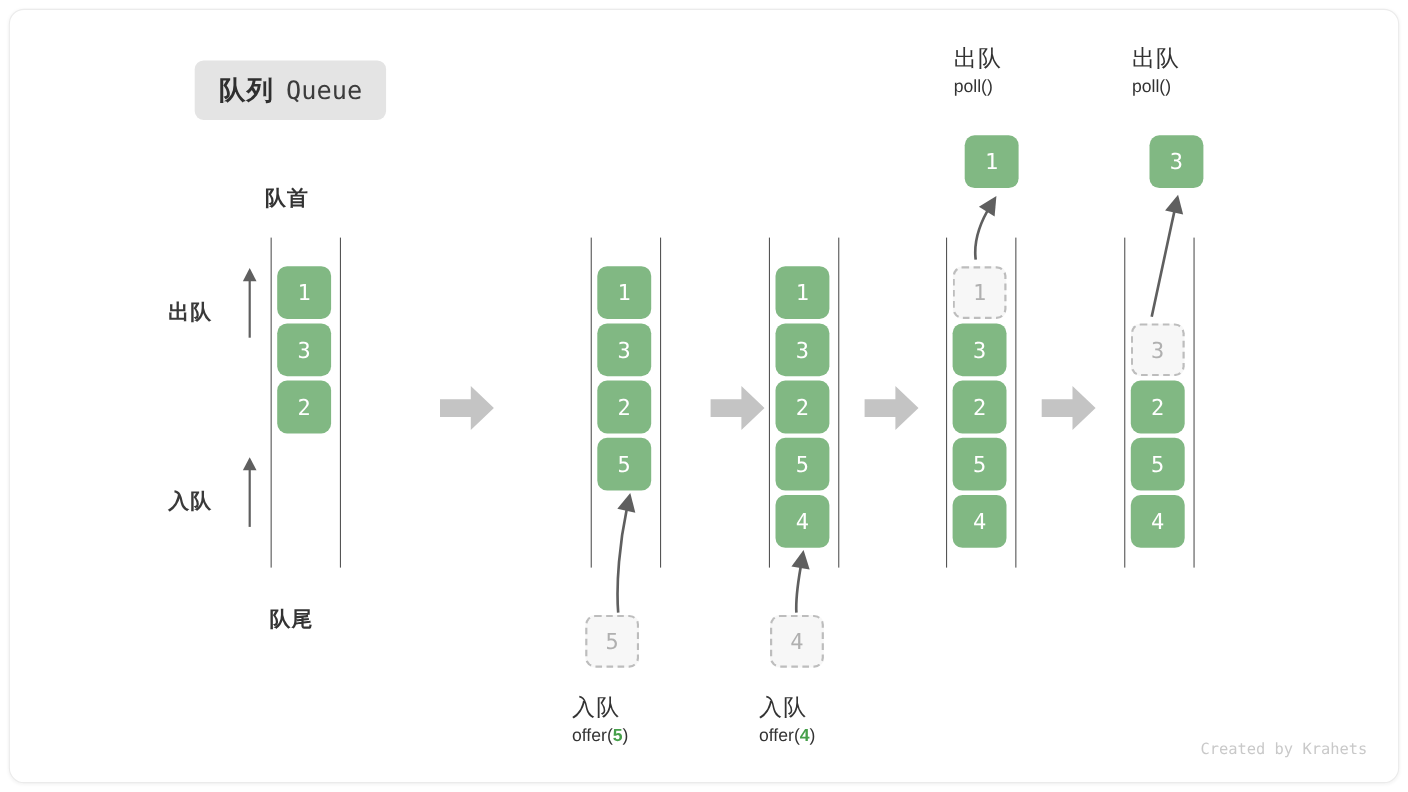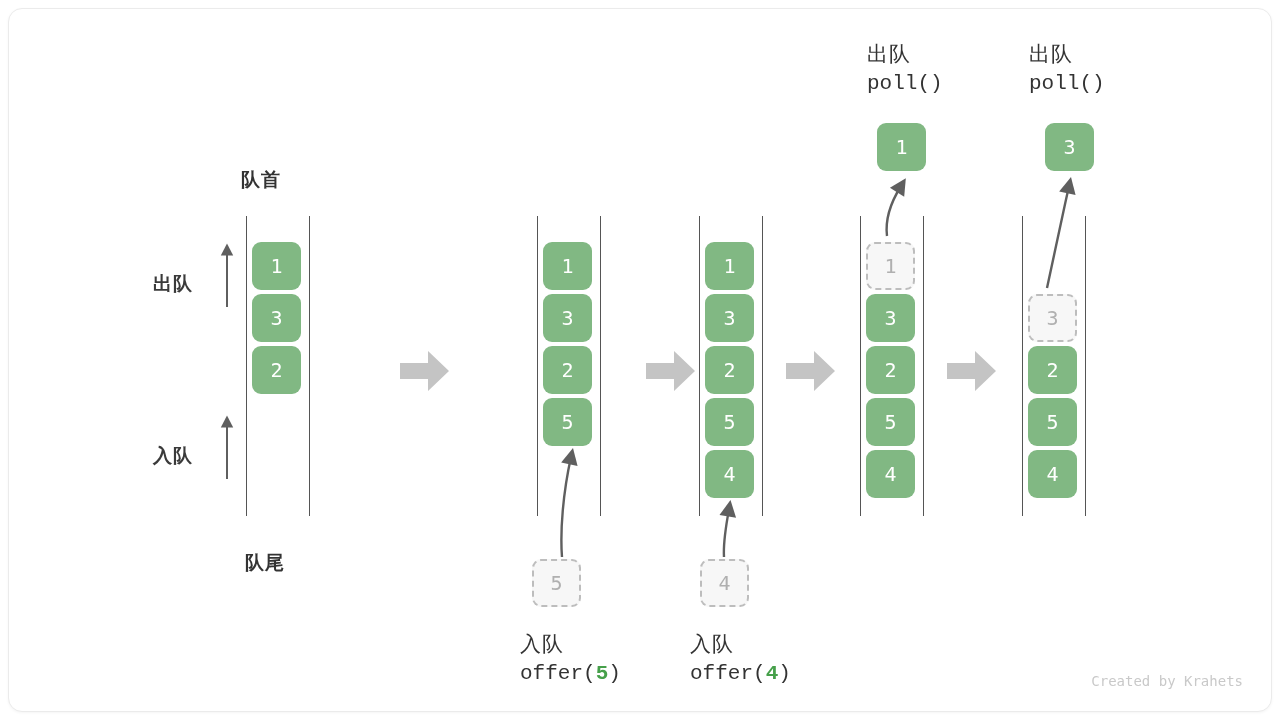--- a/index.html
+++ b/index.html
@@ -104,42 +104,46 @@
     text-align: left;
     white-space: nowrap;
     line-height: 1.42;
   }
   .op-cn {
     font-size: 21px;
     color: #333333;
     letter-spacing: 1px;
   }
   .op-code {
-    font-family: Liberation Mono, monospace;
-    font-size: 21px;
+    font-family: Liberation Sans, sans-serif;
+    font-size: 16px;
     color: #333333;
   }
   .op-code .num { color: #46a04a; font-weight: bold; }
 
   
   .credit {
     right: 28px; bottom: 22px;
     font-family: "DejaVu Sans Mono", "Liberation Mono", monospace;
     font-size: 14px;
     color: #c9c9c9;
     white-space: nowrap;
   }
   svg { display: block; overflow: visible; }
 </style>
 </head>
 <body>
 
 <div id="stage">
   <div class="card">
 
+    <div class="abs title-badge">
+      <span class="title-cn">队列</span>
+      <span class="title-en">Queue</span>
+    </div>
 
     <div class="abs cap" style="left:232px; top:158px;text-align:center;">队首</div>
     <div class="abs cap" style="left:236px; top:541px;">队尾</div>
 
     <div class="abs side-label" style="left:144px; top:262px;">出队</div>
     <div class="abs" style="left:206px; top:234px;">
       <svg width="24" height="66" viewBox="0 0 24 66">
         <defs>
           <marker id="thinHead" markerWidth="7" markerHeight="7" refX="3.2" refY="3.5" orient="auto">
             <path d="M0.4,0.4 L6.4,3.5 L0.4,6.6 z" fill="#5f5f5f"></path>

